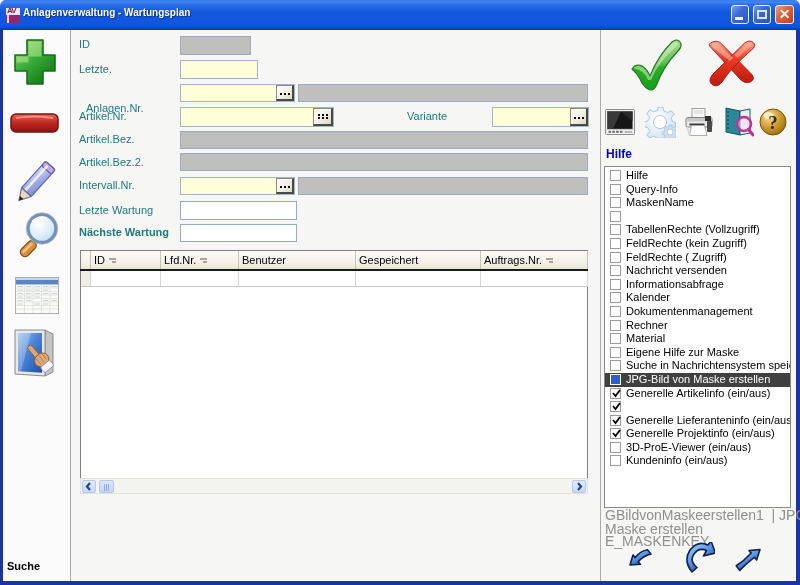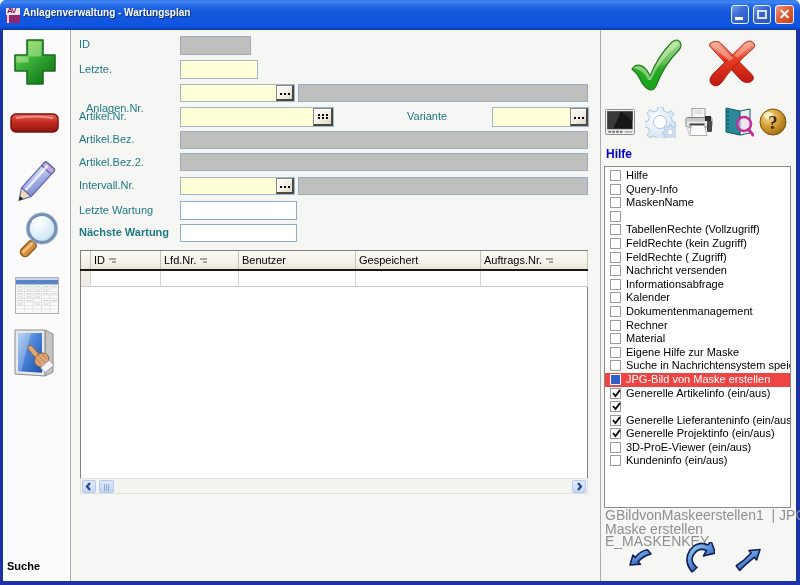--- a/index.html
+++ b/index.html
@@ -50,21 +50,21 @@
 .sbtn { position:absolute; top:1px; width:14px; height:13px; background:linear-gradient(180deg,#E2EBFC,#C6D8F7); border:1px solid #B5C9EC; border-radius:2px; text-align:center; line-height:10px; }
 #sthumb { position:absolute; left:18px; top:1px; width:15px; height:13px; background:linear-gradient(180deg,#DCE7FB,#C2D5F6); border:1px solid #B5C9EC; border-radius:2px; }
 #sthumb:before { content:""; position:absolute; left:4px; top:3px; width:1px; height:7px; background:#8FAADC; box-shadow:2px 0 0 #8FAADC, 4px 0 0 #8FAADC; }
 
 #rsep { left:600px; top:30px; width:1px; height:551px; background:#ABABAB; }
 #hilfe { left:606px; top:147px; font-size:12px; font-weight:bold; color:#0000C8; }
 #listbox { left:604px; top:166px; width:187px; height:342px; background:#fff; border:1px solid #898989; overflow:hidden; padding-top:2px; }
 .li { position:relative; height:13.6px; font-size:11px; color:#000; white-space:nowrap; }
 .li .cb { position:absolute; left:5px; top:1px; width:11px; height:11px; background:#fff; border:1px solid #9C9C9C; }
 .li .tx { position:absolute; left:21px; top:0px; line-height:13.6px; }
-.li.sel { background:#ef4444; }
+.li.sel { background:#404040; }
 .li.sel .tx { color:#fff; }
 .li.sel .cb { background:#2D5FC8; border-color:#fff; }
 .cb svg { position:absolute; left:0px; top:-1px; }
 .graytx { color:#8F8F8F; font-size:14px; line-height:14px; }
 </style>
 </head>
 <body>
 <div id="win">
 
   <div class="abs" style="left:3px; top:30px; width:793px; height:551px; background:#F6F6F4;"></div>

